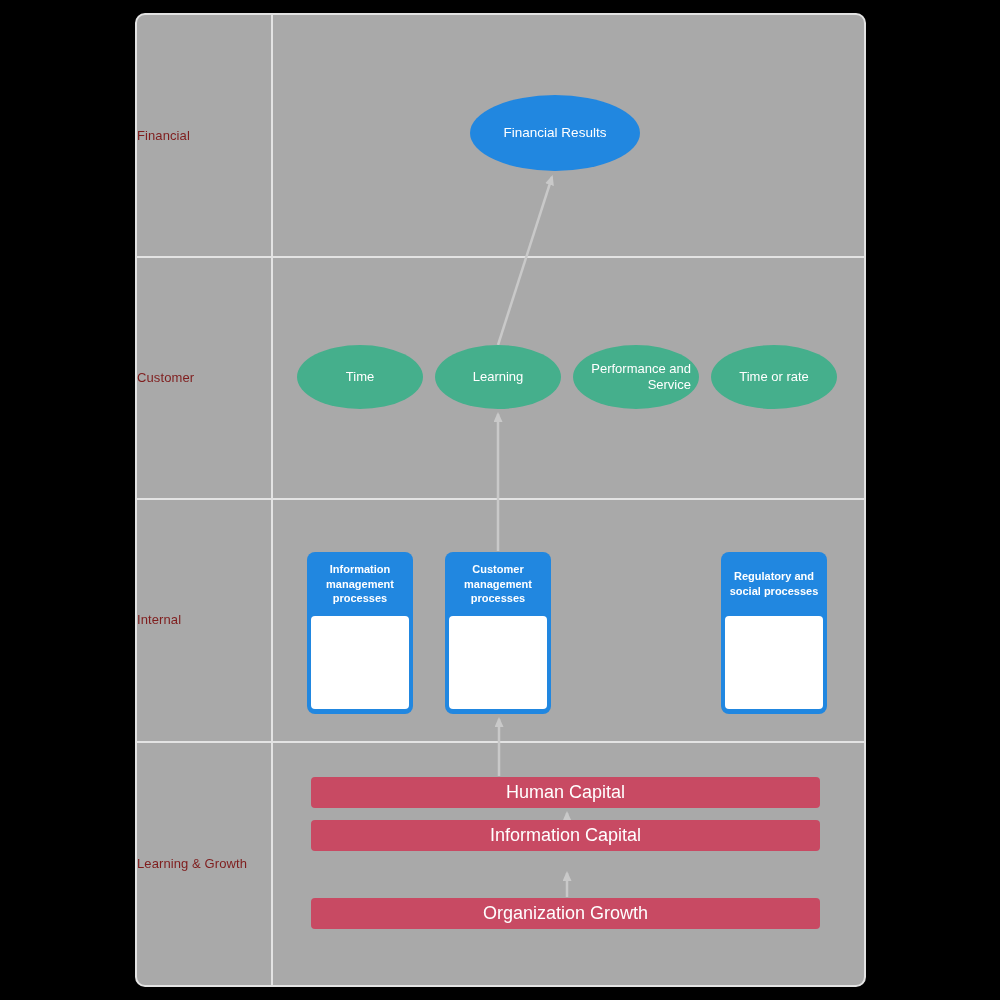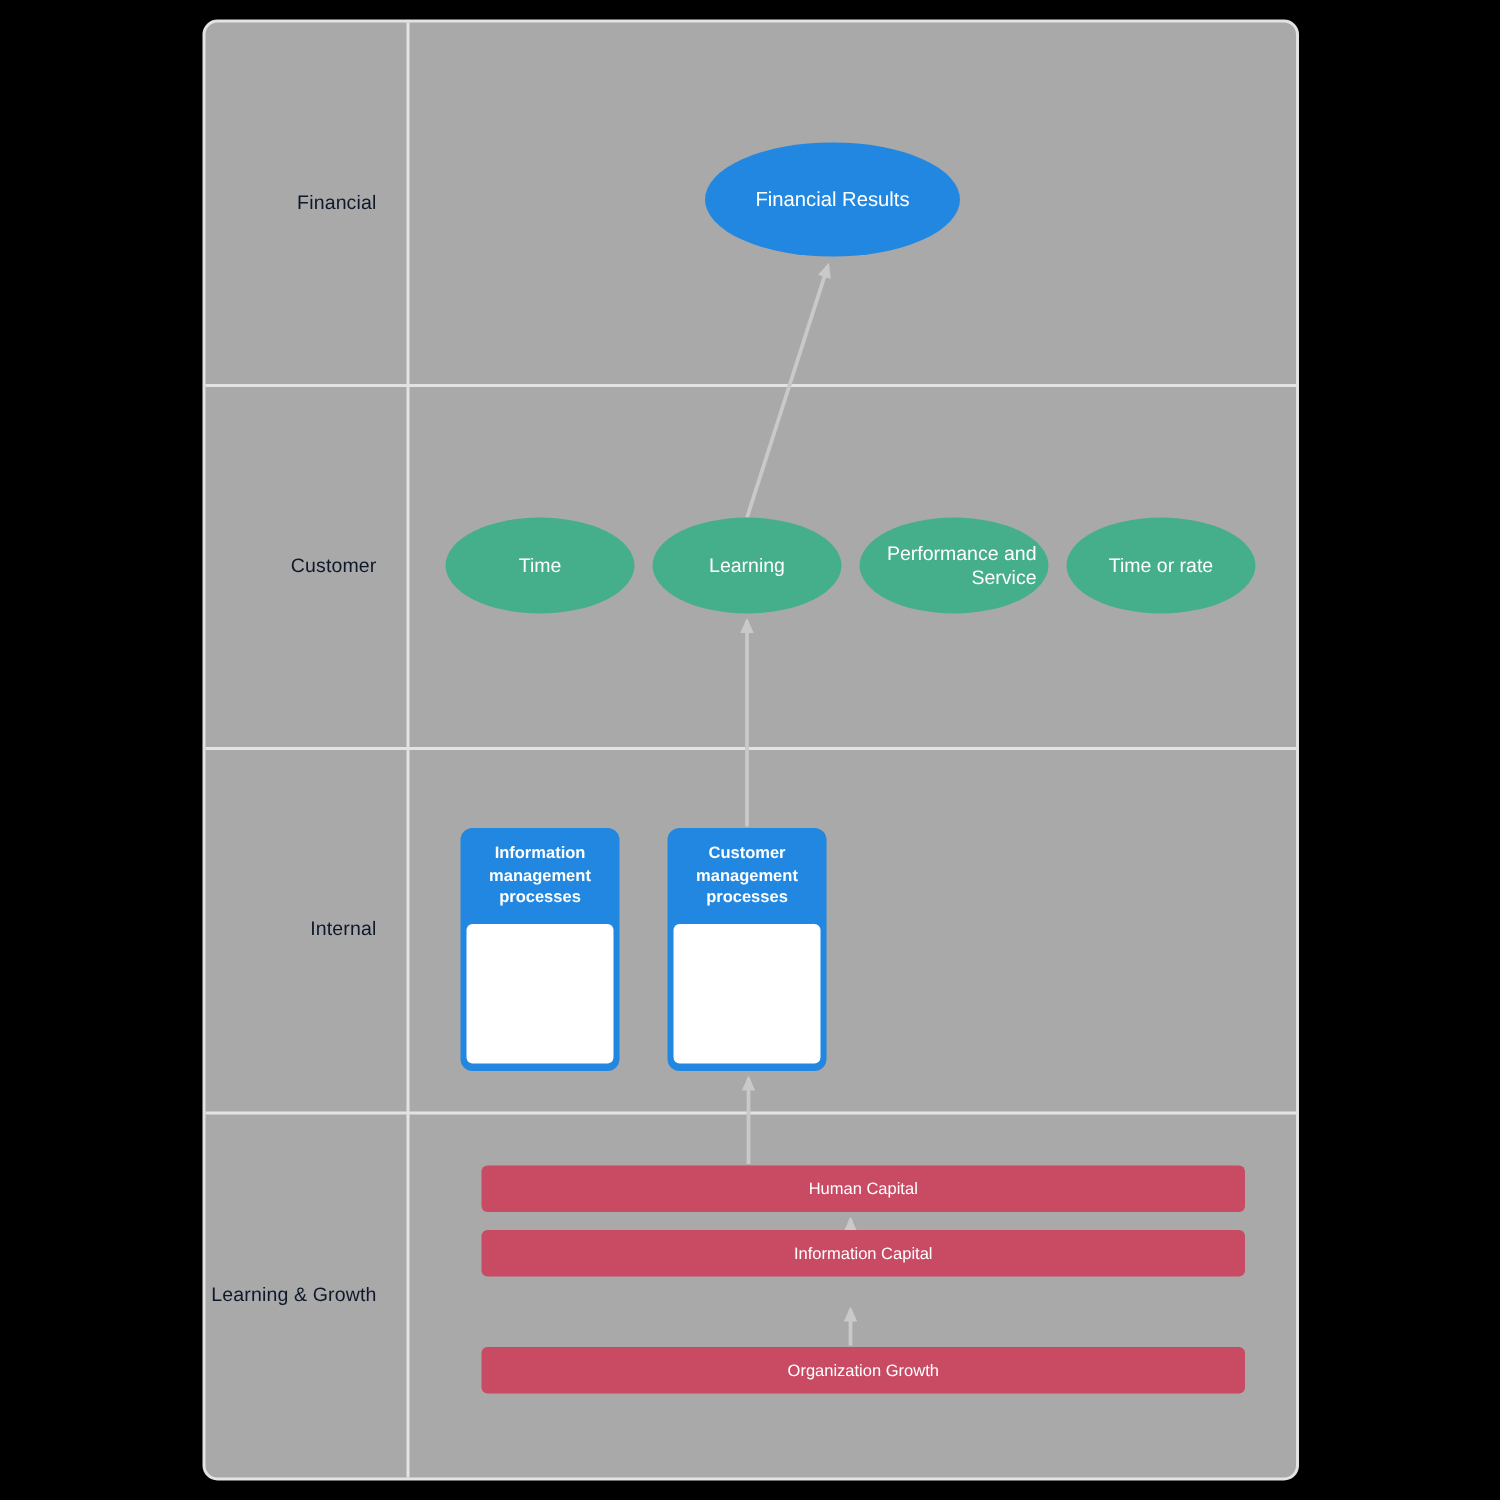--- a/index.html
+++ b/index.html
@@ -39,23 +39,23 @@
     left: 0;
     right: 0;
     height: 2px;
     background: #e3e3e3;
   }
   .row-label {
     position: absolute;
     left: 0;
     width: 114px;
     transform: translateY(-50%);
-    text-align: right;
+    text-align: left;
     font-size: 13px;
-    color: #0f172a;
+    color: #7f1d1d;
     letter-spacing: 0.1px;
   }
   .ellipse {
     position: absolute;
     border-radius: 50%;
     display: flex;
     align-items: center;
     justify-content: center;
     text-align: right;
     color: #ffffff;
@@ -106,22 +106,21 @@
     position: absolute;
     left: 174px;
     width: 509px;
     height: 31px;
     background: #c84a63;
     border-radius: 4px;
     display: flex;
     align-items: center;
     justify-content: center;
     color: #ffffff;
-    font-size: 11px;
-    margin-left: 10px;
+    font-size: 18px;
   }
   svg.arrows {
     position: absolute;
     inset: 0;
     pointer-events: none;
   }
 </style>
 </head>
 <body>
 
@@ -169,20 +168,24 @@
     </div>
 
     <div class="pbox" style="left:170px">
       <div class="hdr">Information management processes</div>
       <div class="body"></div>
     </div>
     <div class="pbox" style="left:308px">
       <div class="hdr">Customer management processes</div>
       <div class="body"></div>
     </div>
+    <div class="pbox" style="left:584px">
+      <div class="hdr">Regulatory and social processes</div>
+      <div class="body"></div>
+    </div>
 
     <div class="bar" style="top:762px">
       <span>Human Capital</span>
     </div>
     <div class="bar" style="top:805px">
       <span>Information Capital</span>
     </div>
     <div class="bar" style="top:883px">
       <span>Organization Growth</span>
     </div>

